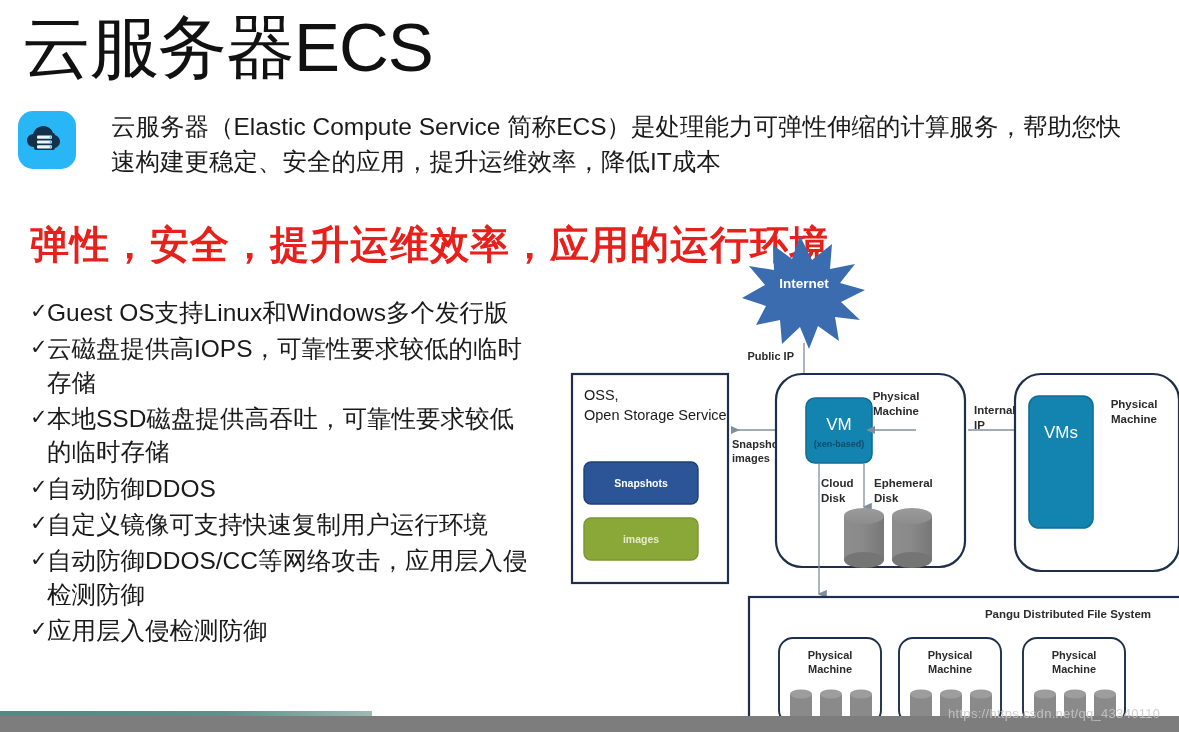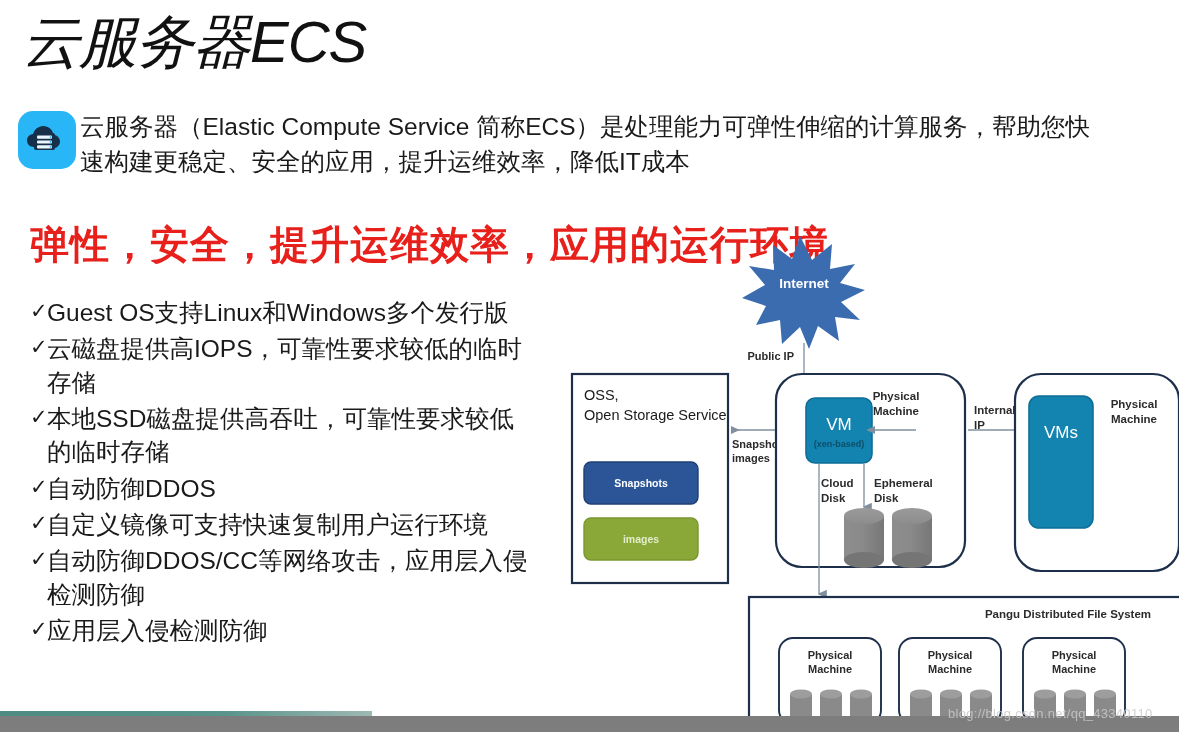--- a/index.html
+++ b/index.html
@@ -21,42 +21,41 @@
     position: absolute;
     inset: 0;
     background: #ffffff;
   }
 
   
   #page-title {
     position: absolute;
     left: 22px;
     top: 12px;
-    font-size: 58px;
+    font-size: 69px;
     line-height: 1.05;
     font-weight: 400;
     letter-spacing: -1px;
     color: #111111;
     white-space: nowrap;
-    font-style: italic;
   }
 
   
   #ecs-icon {
     position: absolute;
     left: 17px;
     top: 110px;
     width: 60px;
     height: 60px;
   }
 
   
   #intro-text {
     position: absolute;
-    left: 80px;
+    left: 111px;
     top: 110px;
     width: 1020px;
     font-size: 24.5px;
     line-height: 1.42;
     color: #1a1a1a;
     letter-spacing: 0px;
   }
 
   
   #red-headline {
@@ -326,15 +325,15 @@
             <rect x="538" y="466" width="22" height="30" fill="#8a8a8a"></rect>
               <ellipse cx="549" cy="466" rx="11" ry="4.6" fill="#9d9d9d"></ellipse>
           </g>
         </g>
       </g>
     </svg>
   </div>
 
   <div id="bottom-accent"></div>
   <div id="bottom-bar"></div>
-  <div id="watermark">blog://blog.csdn.net/qq_43340110</div>
+  <div id="watermark">https://https.csdn.net/qq_43340110</div>
 
 </div>
 
 </body></html>

